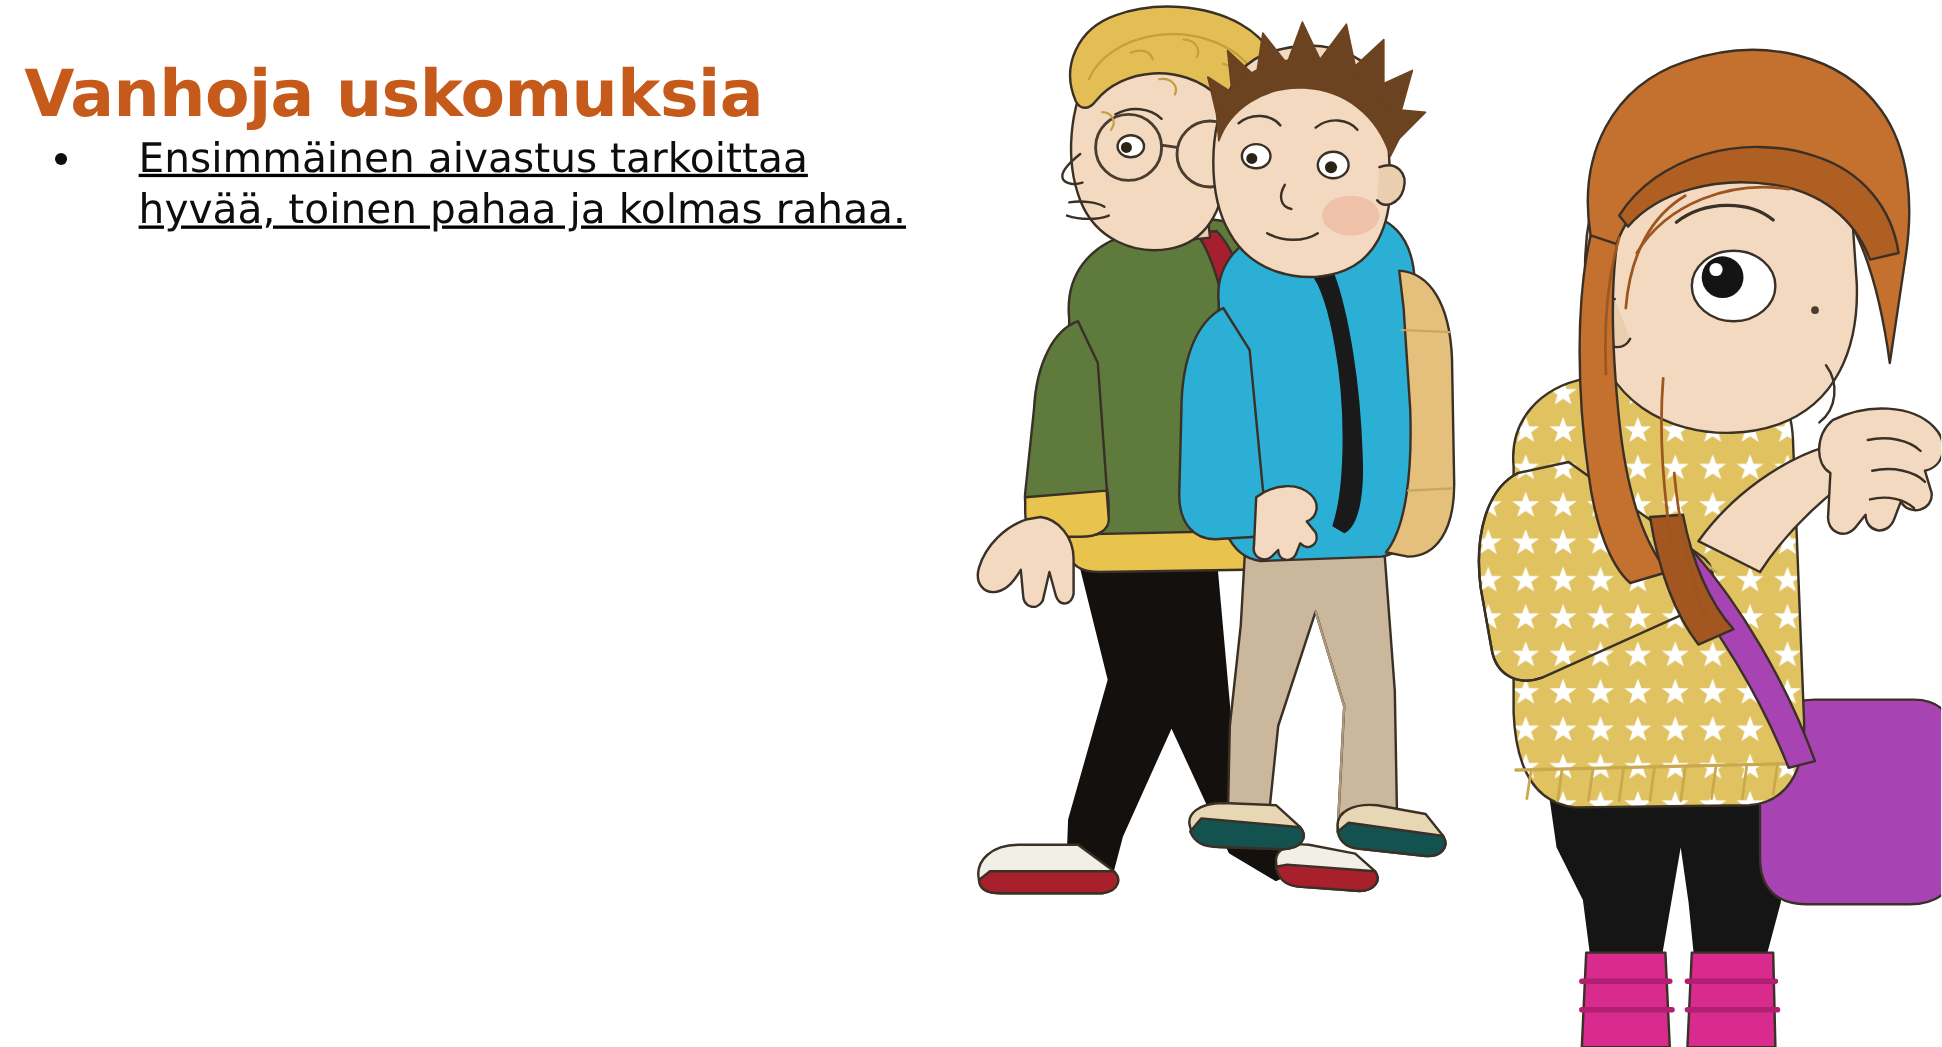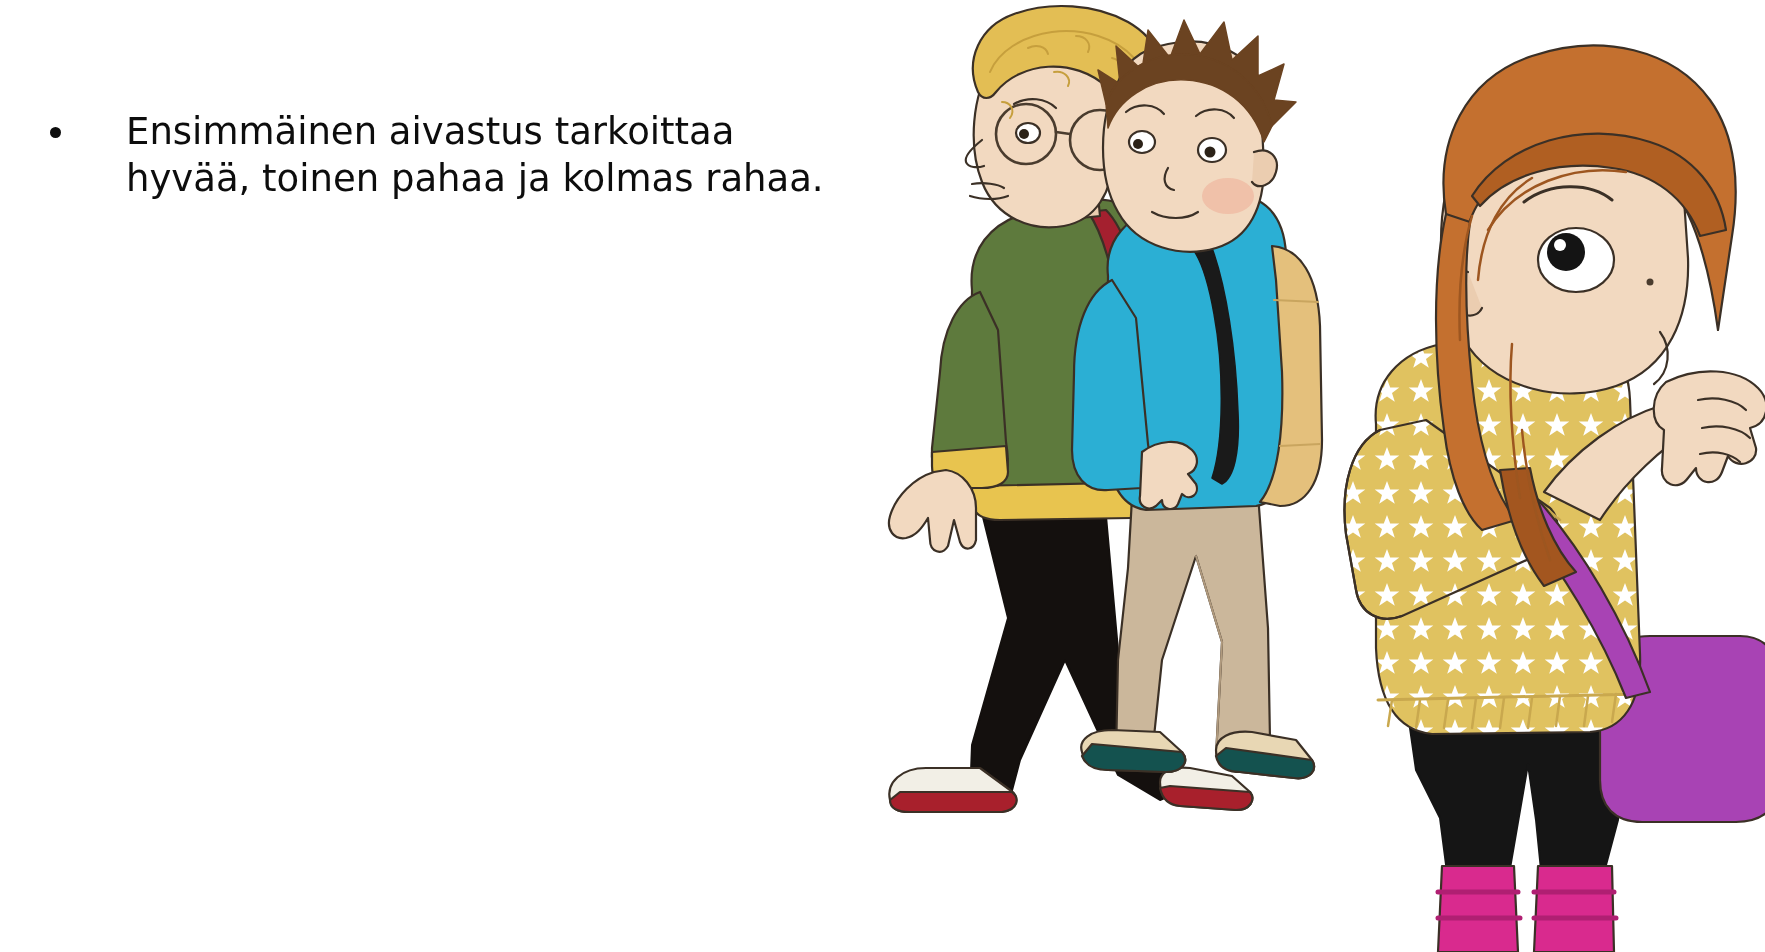--- a/index.html
+++ b/index.html
@@ -30,25 +30,26 @@
     letter-spacing: -0.5px;
     color: #C55A1B;
     line-height: 1.05;
     white-space: nowrap;
   }
 
   
   #body-list {
     position: absolute;
     left: 28px;
-    top: 108px;
+    top: 120px;
     width: 830px;
     margin: 0;
     padding: 0;
     list-style: none;
+    text-decoration: underline;
   }
   #body-list li {
     position: relative;
     padding-left: 98px;
     margin-bottom: 18px;
     font-family: "DejaVu Sans", sans-serif;
     font-size: 37px;
     line-height: 1.28;
     color: #0d0d0d;
   }
@@ -77,20 +78,21 @@
     display: block;
     width: 100%;
     height: 100%;
   }
 </style>
 </head>
 <body>
 
 <div id="slide">
 
+  <h1 id="slide-title">Vanhoja uskomuksia</h1>
 
   <ul id="body-list">
     <li>
       <span class="bullet-dot"></span>
       <span class="bullet-text">Ensimmäinen aivastus tarkoittaa hyvää, toinen pahaa ja kolmas rahaa.</span>
     </li>
   </ul>
 
   <div id="illustration">
     <svg viewBox="0 0 905 952" xmlns="http://www.w3.org/2000/svg">

